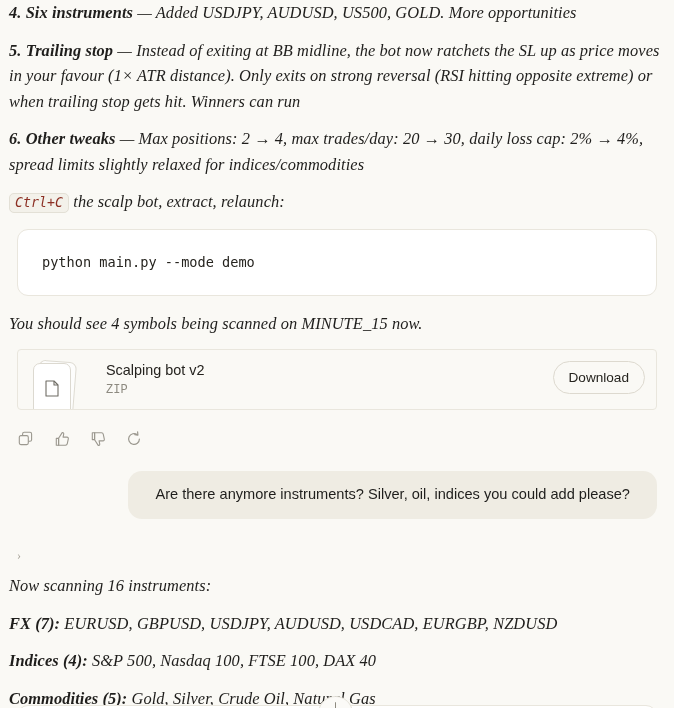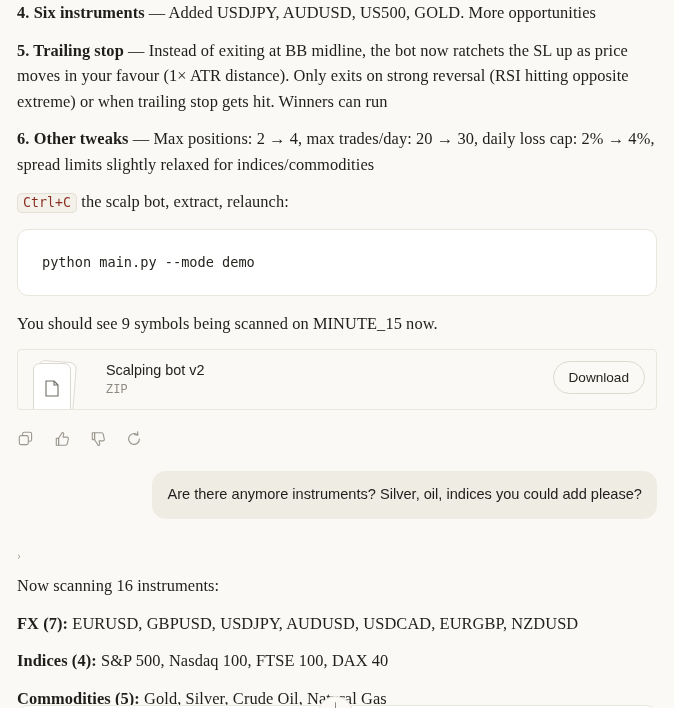--- a/index.html
+++ b/index.html
@@ -17,21 +17,22 @@
   }
   .conversation {
     position: relative;
     width: 674px;
     height: 708px;
     overflow: hidden;
   }
 
   
   .msg-assistant {
-    padding: 0 17px;
+    padding: 0 9px;
+    font-style: italic;
   }
   p.para {
     margin: 0;
     padding: 0;
     font-size: 16.4px;
     line-height: 25.5px;
     letter-spacing: 0.005em;
     color: #1f1e1c;
   }
   .para + .para {
@@ -181,21 +182,21 @@
   
   .msg-user-row {
     display: flex;
     justify-content: flex-end;
     padding: 20px 17px 0;
   }
   .bubble {
     max-width: 534px;
     background: #efece3;
     border-radius: 14px;
-    padding: 13px 15px 14px;
+    padding: 13px 27px 14px;
     font-family: "Liberation Sans", "DejaVu Sans", sans-serif;
     font-size: 14.6px;
     line-height: 21px;
     color: #1f1e1c;
     box-sizing: border-box;
   }
 
   
   .toolrow {
     display: flex;
@@ -277,21 +278,21 @@
     <p class="para"><b><span>6.</span> <span>Other tweaks</span></b> <span class="dash">—</span> <span>Max positions: 2 → 4, max trades/day: 20 → 30, daily loss cap: 2% → 4%, spread limits slightly relaxed for indices/commodities</span></p>
 
     <p class="para" style=""><code class="inline">Ctrl+C</code> <span>the scalp bot, extract, relaunch:</span></p>
   </div>
 
   <div class="codeblock">
     <pre>python main.py --mode demo</pre>
   </div>
 
   <div class="msg-assistant" style="padding-top:15px">
-    <p class="para">You should see 9 symbols being scanned on MINUTE_15 now.</p>
+    <p class="para">You should see 4 symbols being scanned on MINUTE_15 now.</p>
   </div>
 
   <div class="filecard">
     <div class="file-icon-wrap">
       <div class="file-icon-back"></div>
       <div class="file-icon-front">
         <svg class="doc-glyph" viewBox="0 0 14 17">
           <path d="M1 1 H9 L13 5 V16 H1 Z" fill="none" stroke="#6f6c64" stroke-width="1.1" stroke-linejoin="round"></path>
           <path d="M9 1 V5 H13" fill="none" stroke="#6f6c64" stroke-width="1.1" stroke-linejoin="round"></path>
         </svg>

